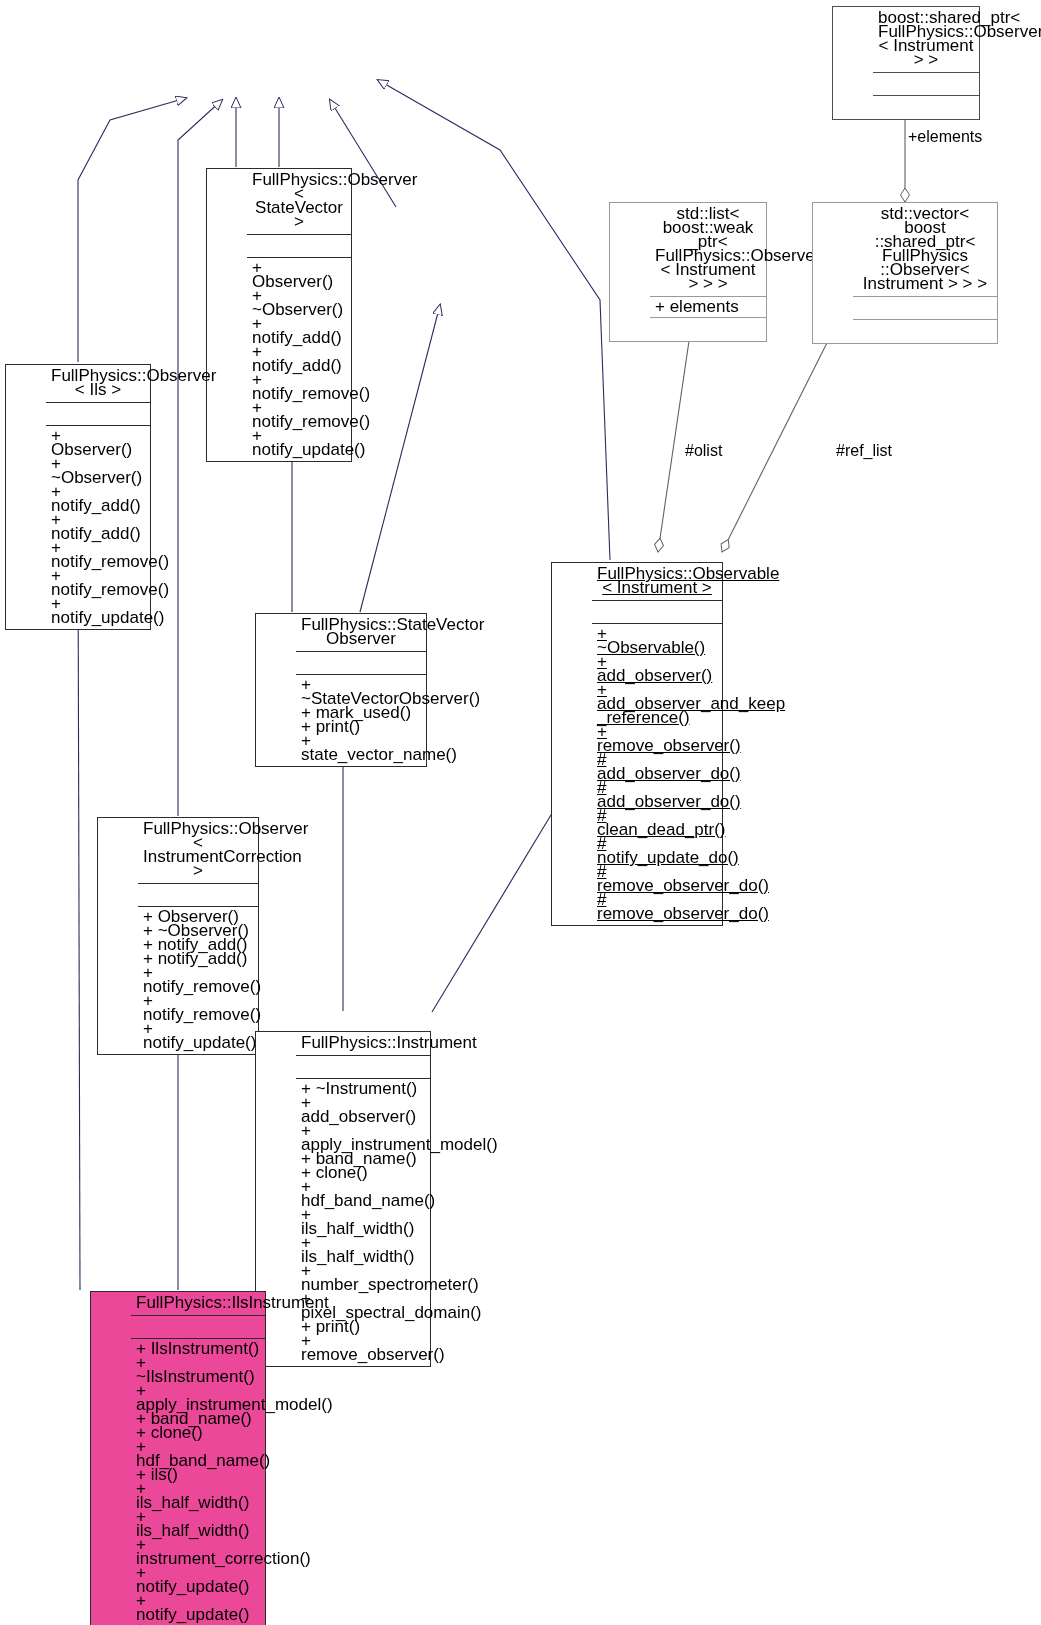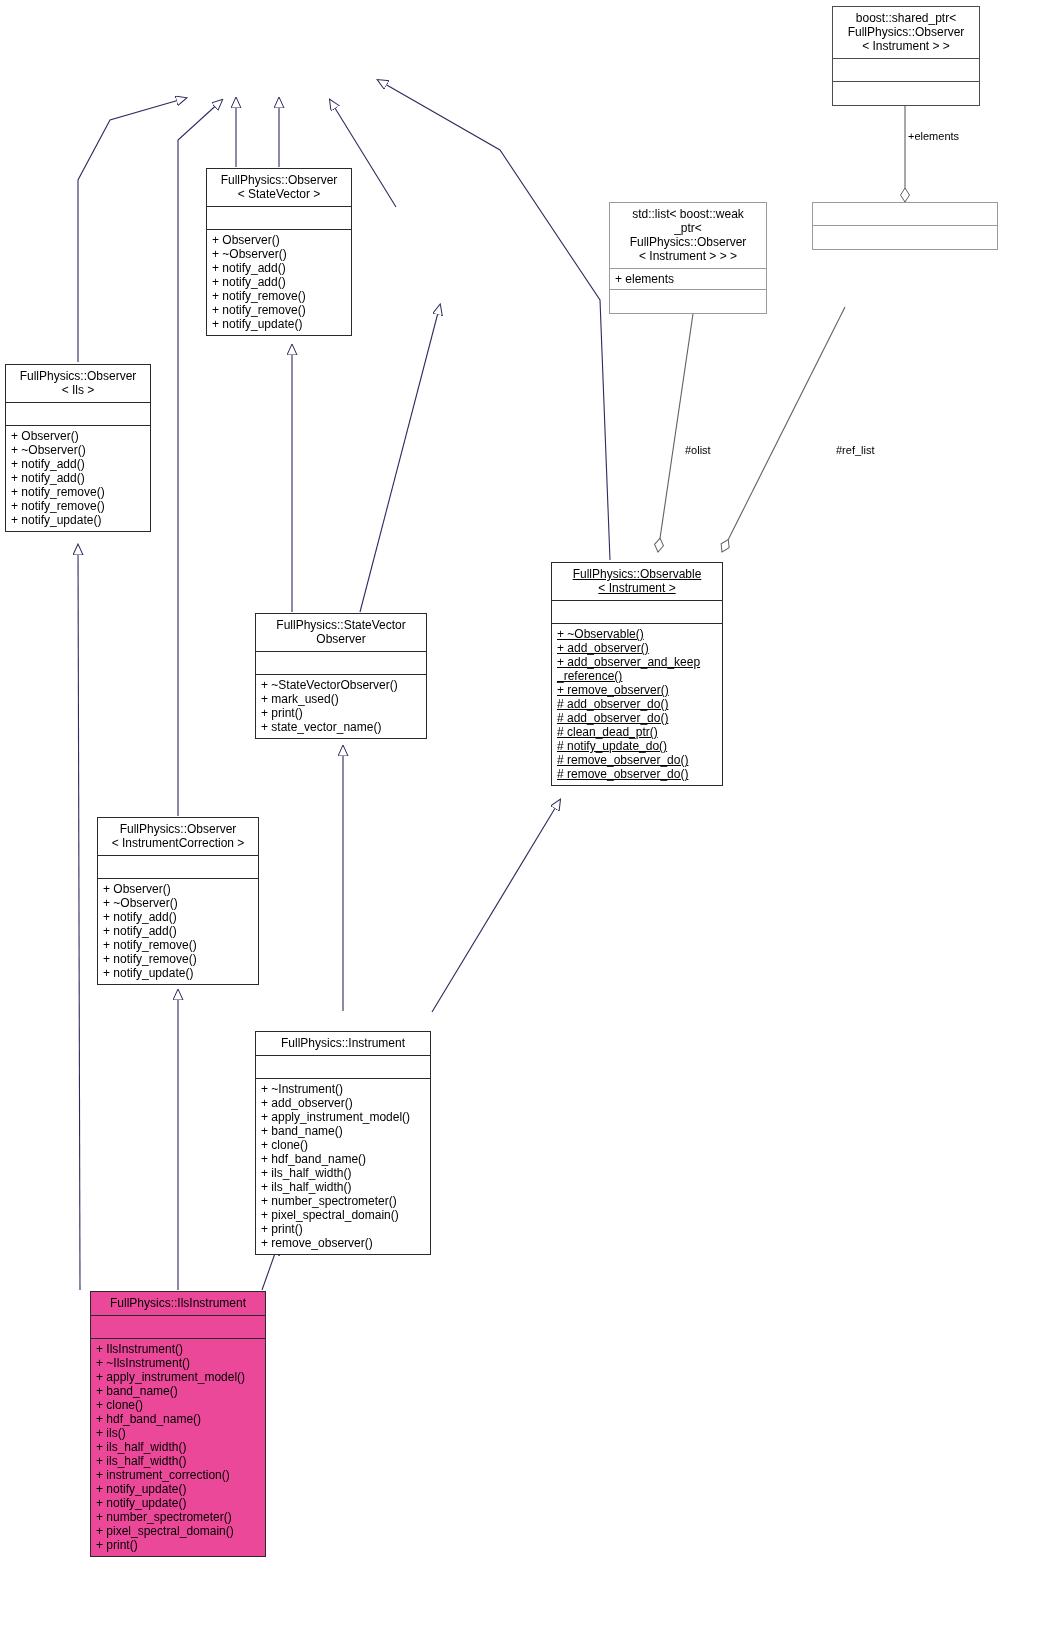--- a/index.html
+++ b/index.html
@@ -25,24 +25,25 @@
     top: 0;
     width: 1041px;
     height: 1625px;
     pointer-events: none;
   }
   .node {
     position: absolute;
     box-sizing: border-box;
     border: 1px solid #2b2b2b;
     background: #ffffff;
-    font-size: 12px;
+    font-size: 17px;
     line-height: 14px;
     color: #000000;
     z-index: 5;
+    padding-left: 40px;
   }
   .node.highlight {
     background: #ec4899;
     border: 1px solid #2b2b2b;
   }
   .node.light {
     border: 1px solid #9a9a9a;
   }
   .node.thick {
     border: 1px solid #4d4d4d;
@@ -67,21 +68,21 @@
 
   .n-meths {
     padding: 3px 5px 4px 5px;
     min-height: 14px;
     white-space: pre-line;
   }
   .n-empty { min-height: 16px; }
 
   .edge-label {
     position: absolute;
-    font-size: 11px;
+    font-size: 16px;
     line-height: 13px;
     color: #000000;
     background: transparent;
     white-space: nowrap;
     z-index: 6;
   }
 </style>
 </head>
 <body>
 
@@ -160,20 +161,23 @@
 
   <div class="node light" style="left:574px; top:202px; width:158px;margin-left:35px;">
     <div class="n-title">std::list&lt; boost::weak
 _ptr&lt; FullPhysics::Observer
 &lt; Instrument &gt; &gt; &gt;</div>
     <div class="n-attrs">+ elements</div>
     <div class="n-meths n-empty"></div>
   </div>
 
   <div class="node light" style="left:812px; top:202px; width:186px;">
+    <div class="n-title">std::vector&lt; boost
+::shared_ptr&lt; FullPhysics
+::Observer&lt; Instrument &gt; &gt; &gt;</div>
     <div class="n-attrs n-empty"></div>
     <div class="n-meths n-empty"></div>
   </div>
 
   <div class="node" style="left:5px; top:364px; width:146px;">
     <div class="n-title">FullPhysics::Observer
 &lt; Ils &gt;</div>
     <div class="n-attrs n-empty"></div>
     <div class="n-meths">+ Observer()
 + ~Observer()

